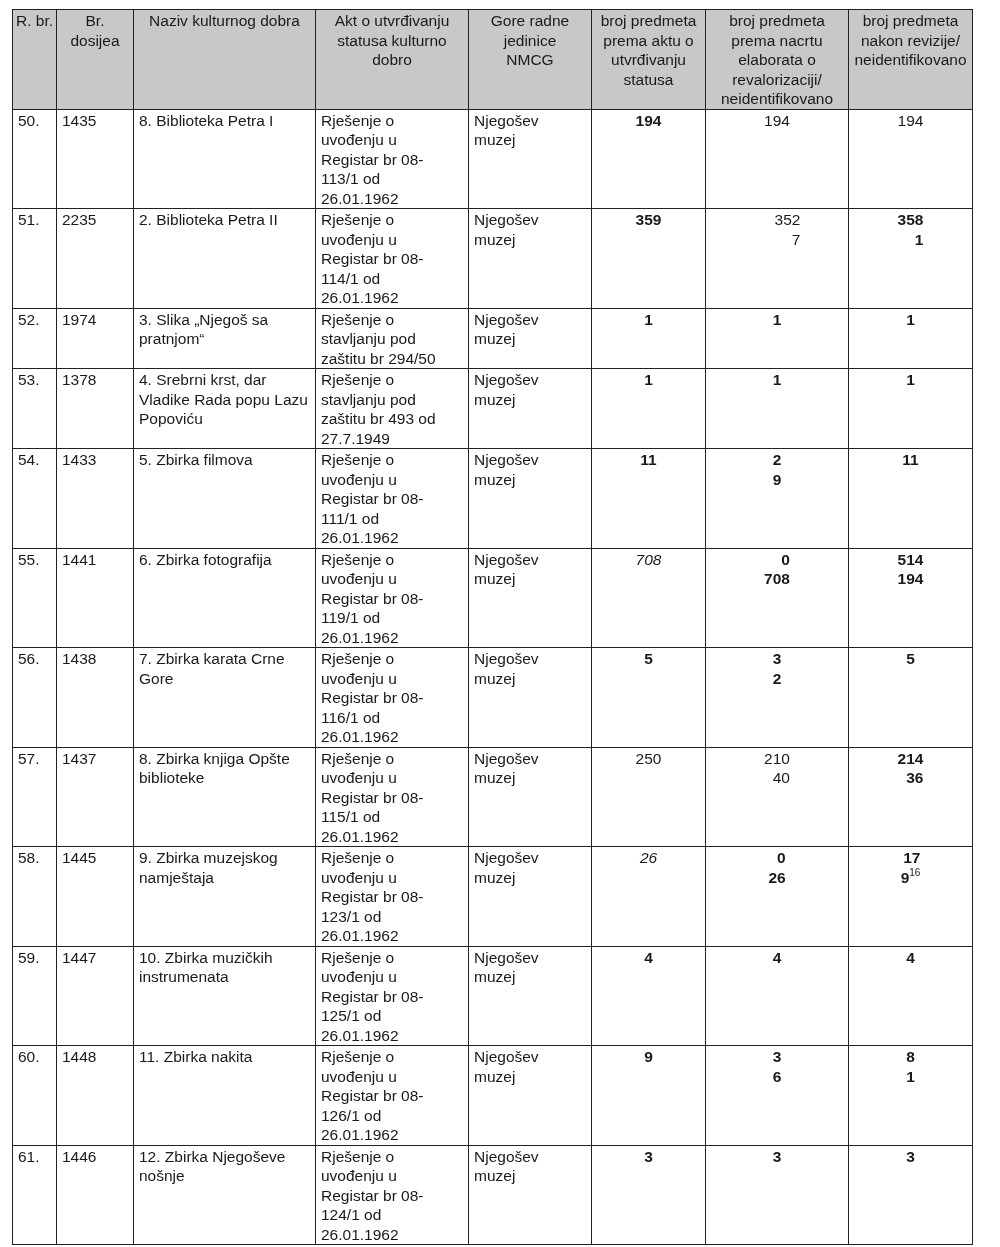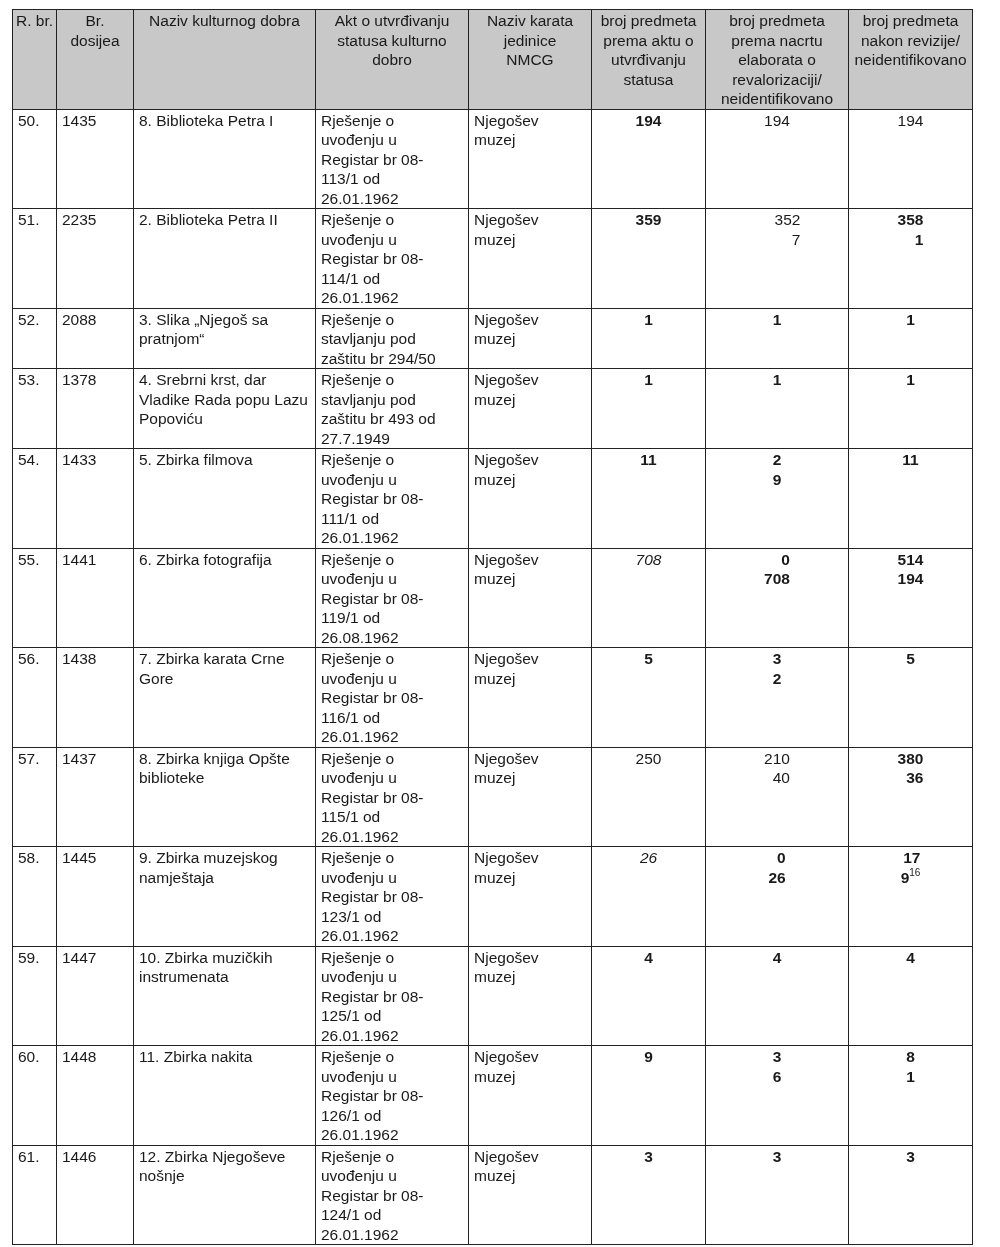--- a/index.html
+++ b/index.html
@@ -31,21 +31,21 @@
     <col style="width:114px">
     <col style="width:143px">
     <col style="width:124px">
   </colgroup>
   <thead>
     <tr>
       <th style="padding:1px 2px 0">R. br.</th>
       <th>Br. dosijea</th>
       <th style="padding:1px 4px 0">Naziv kulturnog dobra</th>
       <th>Akt o utvrđivanju statusa kulturno dobro</th>
-      <th style="padding:1px 10px 0">Naziv karata jedinice NMCG</th>
+      <th style="padding:1px 10px 0">Gore radne jedinice NMCG</th>
       <th style="padding:1px 3px 0">broj predmeta prema aktu o utvrđivanju statusa</th>
       <th style="padding:1px 3px 0">broj predmeta prema nacrtu elaborata o revalorizaciji/ neidentifikovano</th>
       <th style="padding:1px 2px 0">broj predmeta nakon revizije/ neidentifikovano</th>
     </tr>
   </thead>
   <tbody id="tbody">
       <tr style="height: 98px;">
         <td>50.</td>
         <td>1435</td>
         <td>8. Biblioteka Petra I</td>
@@ -60,21 +60,21 @@
         <td>2235</td>
         <td>2. Biblioteka Petra II</td>
         <td style="padding-right: 18px;">Rješenje o uvođenju u Registar br 08-114/1 od 26.01.1962</td>
         <td style="padding-right: 30px;">Njegošev muzej</td>
         <td class="num"><span class="b">359</span></td>
         <td class="num"><div class="stack"><span><span style="display: inline; margin-left: 21px;">352</span></span><span><span style="display: inline;">7</span></span></div></td>
         <td class="num"><div class="stack"><span class="b"><span style="display: inline;">358</span></span><span class="b"><span style="display: inline;">1</span></span></div></td>
       </tr>
       <tr style="height: 59px;">
         <td>52.</td>
-        <td>2088</td>
+        <td>1974</td>
         <td>3. Slika „Njegoš sa pratnjom“</td>
         <td style="padding-right: 18px;">Rješenje o stavljanju pod zaštitu br 294/50</td>
         <td style="padding-right: 30px;">Njegošev muzej</td>
         <td class="num"><span class="b">1</span></td>
         <td class="num"><div class="stack" style="text-align: center;"><span class="b"><span style="display: inline;">1</span></span></div></td>
         <td class="num"><div class="stack" style="text-align: center;"><span class="b"><span style="display: inline;">1</span></span></div></td>
       </tr>
       <tr style="height: 79px;">
         <td>53.</td>
         <td>1378</td>
@@ -92,21 +92,21 @@
         <td style="padding-right: 18px;">Rješenje o uvođenju u Registar br 08-111/1 od 26.01.1962</td>
         <td style="padding-right: 30px;">Njegošev muzej</td>
         <td class="num"><span class="b">11</span></td>
         <td class="num"><div class="stack"><span class="b"><span style="display: inline;">2</span></span><span class="b"><span style="display: inline;">9</span></span></div></td>
         <td class="num"><div class="stack" style="text-align: center;"><span class="b"><span style="display: inline;">11</span></span></div></td>
       </tr>
       <tr style="height: 99px;">
         <td>55.</td>
         <td>1441</td>
         <td>6. Zbirka fotografija</td>
-        <td style="padding-right: 18px;">Rješenje o uvođenju u Registar br 08-119/1 od 26.08.1962</td>
+        <td style="padding-right: 18px;">Rješenje o uvođenju u Registar br 08-119/1 od 26.01.1962</td>
         <td style="padding-right: 30px;">Njegošev muzej</td>
         <td class="num"><span class="i">708</span></td>
         <td class="num"><div class="stack"><span class="b"><span style="display: inline;">0</span></span><span class="b"><span style="display: inline;">708</span></span></div></td>
         <td class="num"><div class="stack"><span class="b"><span style="display: inline;">514</span></span><span class="b"><span style="display: inline;">194</span></span></div></td>
       </tr>
       <tr style="height: 99px;">
         <td>56.</td>
         <td>1438</td>
         <td>7. Zbirka karata Crne Gore</td>
         <td style="padding-right: 18px;">Rješenje o uvođenju u Registar br 08-116/1 od 26.01.1962</td>
@@ -116,21 +116,21 @@
         <td class="num"><div class="stack" style="text-align: center;"><span class="b"><span style="display: inline;">5</span></span></div></td>
       </tr>
       <tr style="height: 99px;">
         <td>57.</td>
         <td>1437</td>
         <td>8. Zbirka knjiga Opšte biblioteke</td>
         <td style="padding-right: 18px;">Rješenje o uvođenju u Registar br 08-115/1 od 26.01.1962</td>
         <td style="padding-right: 30px;">Njegošev muzej</td>
         <td class="num"><span>250</span></td>
         <td class="num"><div class="stack"><span><span style="display: inline;">210</span></span><span><span style="display: inline;">40</span></span></div></td>
-        <td class="num"><div class="stack"><span class="b"><span style="display: inline;">380</span></span><span class="b"><span style="display: inline;">36</span></span></div></td>
+        <td class="num"><div class="stack"><span class="b"><span style="display: inline;">214</span></span><span class="b"><span style="display: inline;">36</span></span></div></td>
       </tr>
       <tr style="height: 99px;">
         <td>58.</td>
         <td>1445</td>
         <td>9. Zbirka muzejskog namještaja</td>
         <td style="padding-right: 18px;">Rješenje o uvođenju u Registar br 08-123/1 od 26.01.1962</td>
         <td style="padding-right: 30px;">Njegošev muzej</td>
         <td class="num"><span class="i">26</span></td>
         <td class="num"><div class="stack"><span class="b"><span style="display: inline;">0</span></span><span class="b"><span style="display: inline;">26</span></span></div></td>
         <td class="num"><div class="stack"><span class="b"><span style="display: inline;">17</span></span><span class="b"><span style="display: inline;">9</span><sup>16</sup></span></div></td>

